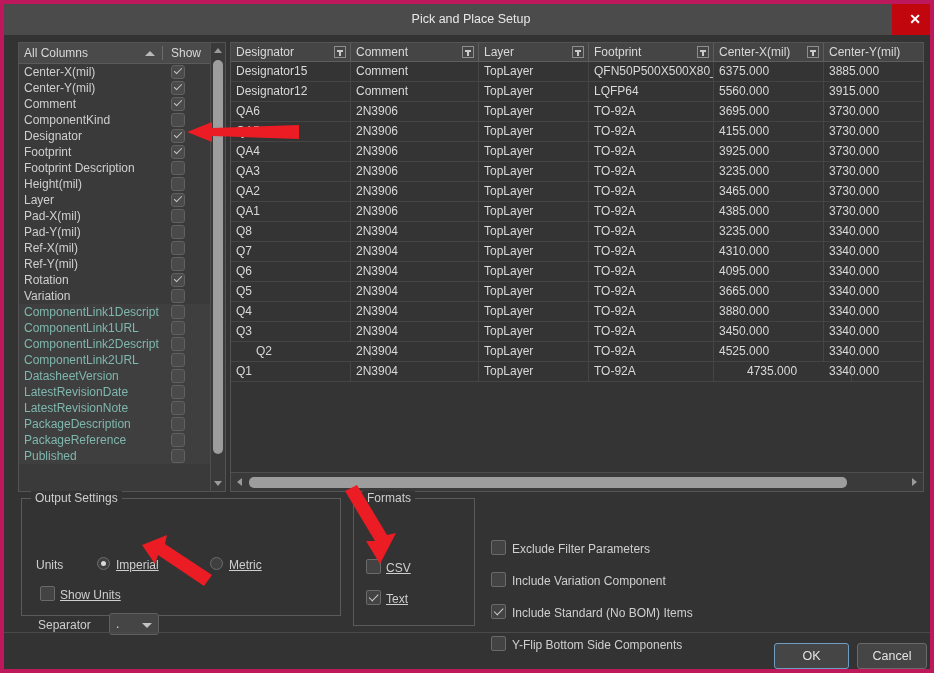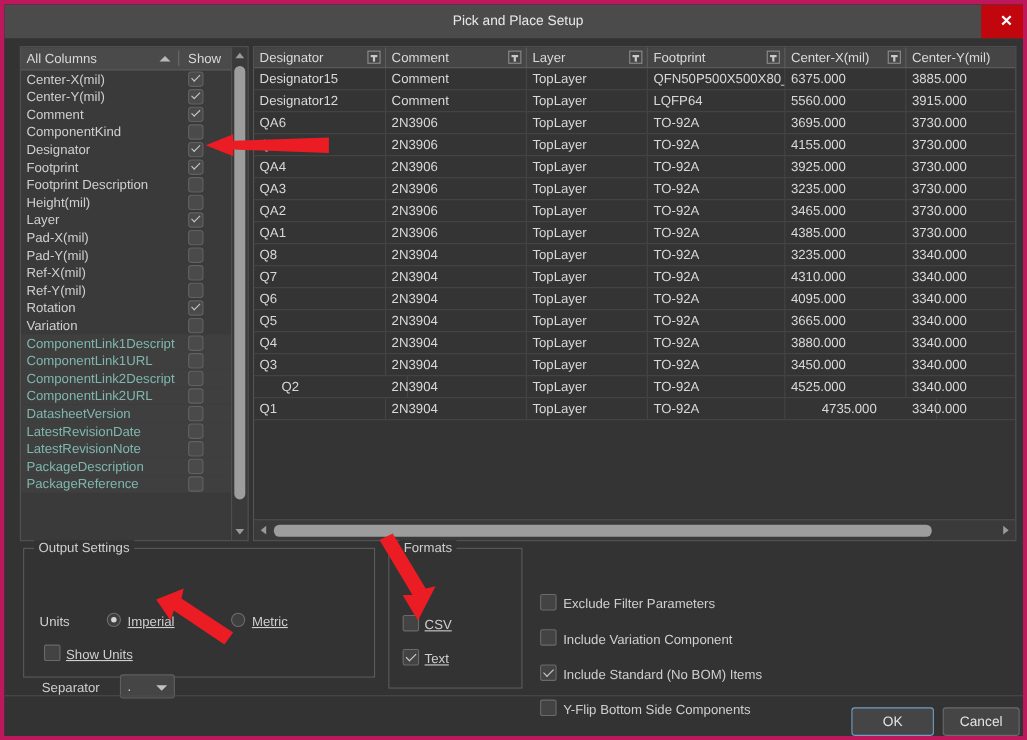--- a/index.html
+++ b/index.html
@@ -553,20 +553,24 @@
           <div class="crow grp2">
             <div class="lbl">LatestRevisionNote</div>
             <div class="cbox"></div>
           </div>
           <div class="crow grp2">
             <div class="lbl">PackageDescription</div>
             <div class="cbox"></div>
           </div>
           <div class="crow grp2">
             <div class="lbl">PackageReference</div>
+            <div class="cbox"></div>
+          </div>
+          <div class="crow grp2">
+            <div class="lbl">Published</div>
             <div class="cbox"></div>
           </div>
         </div>
       <div class="vsb">
         <div class="arrow up">
             <div class="tri"></div>
           </div>
         <div class="thumb"></div>
         <div class="arrow down">
             <div class="tri"></div>

